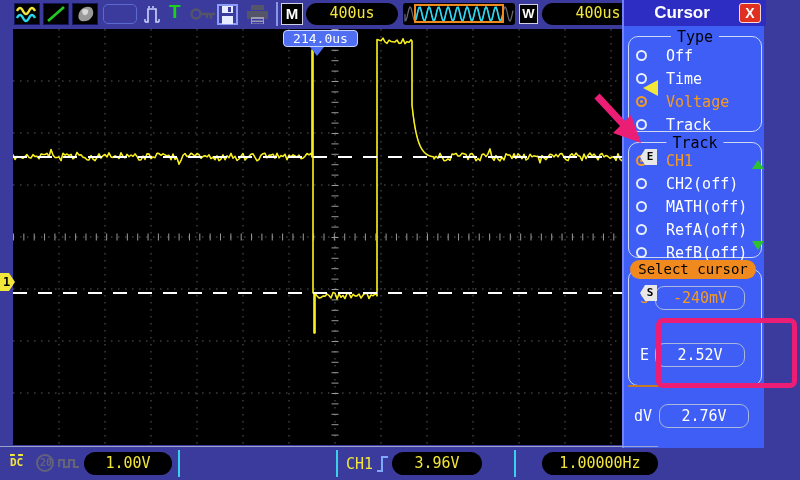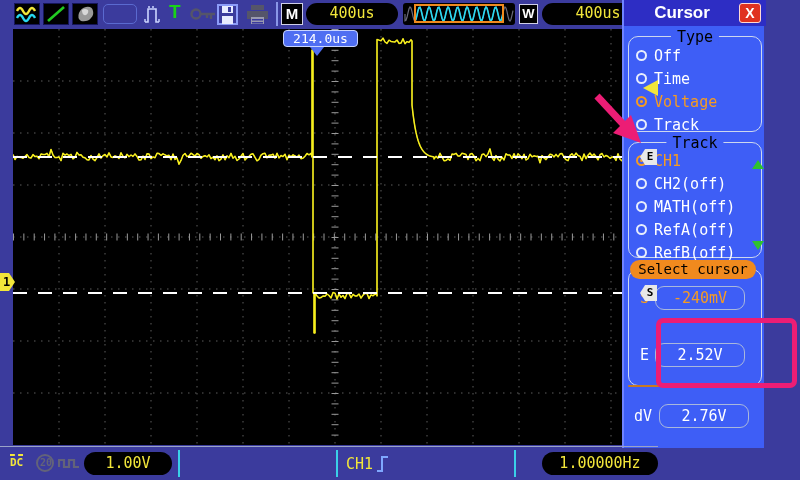--- a/index.html
+++ b/index.html
@@ -37,21 +37,21 @@
   
   .sidebar { position:absolute; left:622px; top:0; width:142px; height:452px; background:#3e5ef6; border-left:2px solid #6f83ff;}
   .sb-title { position:absolute; left:0; top:0; width:142px; height:26px; background:#2d2dc4;
     color:#fff; font-family:"Liberation Sans",sans-serif; font-weight:bold; font-size:17px;
     text-align:center; line-height:25px; padding-right:26px;}
   .sb-close { position:absolute; right:3px; top:3px; width:22px; height:20px; background:#e03120; border:1px solid #ffd9d4;
     border-radius:3px; color:#fff; font-weight:bold; font-size:14px; text-align:center; line-height:18px; font-family:"Liberation Sans",sans-serif;}
   .group { position:absolute; left:4px; width:134px; border:1px solid #cdd7ee; border-radius:10px; }
   .legend { position:absolute; top:-9px; left:50%; transform:translateX(-50%); background:#3e5ef6;
     padding:0 6px; color:#000000; font-size:15px; white-space:nowrap;}
-  .opt { display:flex; align-items:center; gap:7px; color:#fff; font-size:15px; height:23px; padding-left:7px; cursor:default;}
+  .opt { display:flex; align-items:center; gap:19px; color:#fff; font-size:15px; height:23px; padding-left:7px; cursor:default;}
   .opt .radio { width:11px; height:11px; min-width:11px; border:2px solid #e8eefc; border-radius:50%; position:relative;}
   .opt.sel { color:#f59b22; }
   .opt.sel .radio { border-color:#f59b22; }
   .opt.sel .radio::after { content:""; position:absolute; left:2px; top:2px; width:3px; height:3px; background:#f59b22; border-radius:50%;}
   .scroll-arrow { position:absolute; left:128px; width:0; height:0; }
   .sel-cursor { position:absolute; left:6px; top:260px; width:126px; height:19px; background:#f08a1e;
     border-radius:10px; color:#000000; font-size:14px; text-align:center; line-height:19px; z-index:3;}
   .vrow { position:absolute; display:flex; align-items:center; gap:6px; left:10px; color:#fff; font-size:15px;}
   .vpill { width:90px; height:24px; border:1px solid #a9b8dc; border-radius:9px; background:transparent;
     text-align:center; line-height:22px; font-size:15px; color:#fff;}
@@ -394,20 +394,21 @@
     <svg style="position:absolute;left:58px;top:8px" width="26" height="15">
       <path d="M1,11 v-7 h5 v7 h5 v-7 h5 v7 h5" fill="none" stroke="#63637a" stroke-width="2.2"></path>
     </svg>
     <div class="pill" style="left:84px;width:88px">1.00V</div>
     <div class="bb-sep" style="left:178px"></div>
     <div class="bb-sep" style="left:336px"></div>
     <div class="ch1-lbl">CH1</div>
     <svg style="position:absolute;left:376px;top:5px" width="14" height="21">
       <path d="M1,18 h5 v-14 h6" fill="none" stroke="#7fa8ff" stroke-width="2"></path>
     </svg>
+    <div class="pill" style="left:392px;width:90px">3.96V</div>
     <div class="bb-sep" style="left:514px"></div>
     <div class="pill" style="left:542px;width:116px">1.00000Hz</div>
   </div>
 
   <svg class="anno">
     <line x1="597" y1="96" x2="623" y2="124" stroke="#ec1d75" stroke-width="7"></line>
     <polygon points="641,143 613,133 631,115" fill="#ec1d75"></polygon>
   </svg>
   <div class="pink-rect"></div>
 

